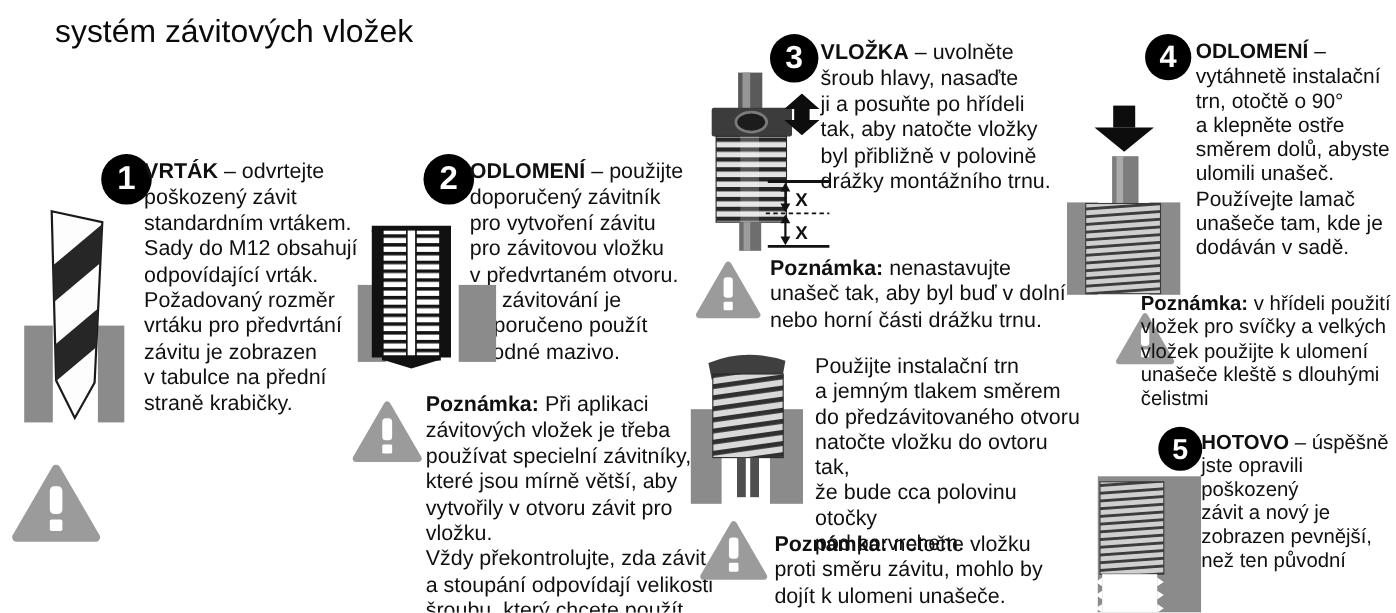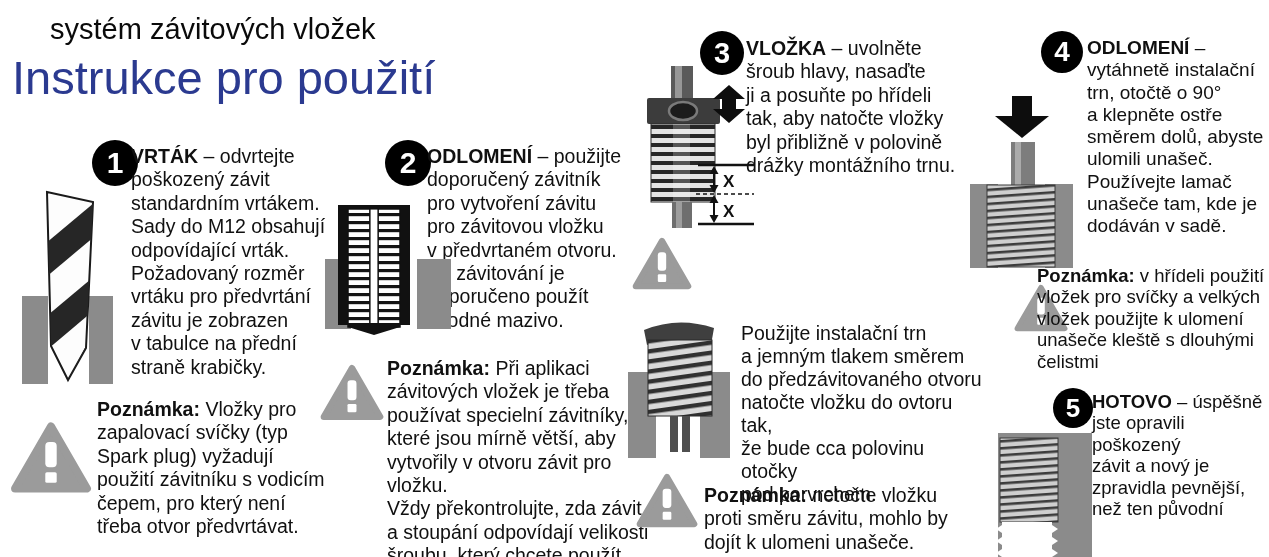--- a/index.html
+++ b/index.html
@@ -45,21 +45,20 @@
       <path d="M50 8 L94 84 L6 84 Z" fill="#9b9b9b" stroke="#9b9b9b" stroke-width="10" stroke-linejoin="round"></path>
       <rect x="43" y="27" width="14" height="31" rx="5" fill="#fff"></rect>
       <rect x="43" y="64" width="14" height="13" rx="2" fill="#fff"></rect>
     </g>
   </defs>
 </svg>
 
 <div class="page">
 
   <div class="subtitle">systém závitových vložek</div>
-  <h1 class="title">Instrukce pro použití</h1>
 
   <div class="badge" style="left:92px;top:140px;">1</div>
   <p class="txt" style="left:131px;top:145px;width:262px;"><b>VRTÁK</b> <span>– odvrtejte
 poškozený závit
 standardním vrtákem.
 Sady do M12 obsahují
 odpovídající vrták.
 Požadovaný rozměr
 vrtáku pro předvrtání
 závitu je zobrazen
@@ -78,26 +77,20 @@
     <g clip-path="url(#drillClip)">
       <rect x="57" y="-10" width="26" height="124" fill="#262626" transform="rotate(50 70 52)"></rect>
       <rect x="54" y="66" width="26" height="126" fill="#262626" transform="rotate(50 67 128)"></rect>
       <path d="M68 192 L86 158 L92 170 L73 196 Z" fill="#262626"></path>
     </g>
   </svg>
 
   <svg class="illus" style="left:10px;top:420px;" width="82" height="75" viewBox="0 0 100 92">
     <use href="#warnTri" xlink:href="#warnTri"></use>
   </svg>
-  <p class="txt" style="left:97px;top:398px;width:262px;"><b>Poznámka:</b> <span>Vložky pro
-zapalovací svíčky (typ
-Spark plug) vyžadují
-použití závitníku s vodicím
-čepem, pro který není
-třeba otvor předvrtávat.</span></p>
 
   <div class="badge" style="left:385px;top:140px;">2</div>
   <p class="txt" style="left:427px;top:145px;width:232px;"><b>ODLOMENÍ</b> <span>– použijte
 doporučený závitník
 pro vytvoření závitu
 pro závitovou vložku
 v předvrtaném otvoru.
 Při závitování je
 doporučeno použít
 vhodné mazivo.</span></p>
@@ -159,20 +152,23 @@
     <line x1="18" y1="36" x2="18" y2="58" stroke="#111" stroke-width="2"></line>
     <path d="M18 33 L13.5 41 L22.5 41 Z" fill="#111"></path>
     <path d="M18 61 L13.5 53 L22.5 53 Z" fill="#111"></path>
     <text x="27" y="25" font-size="17" font-weight="bold" fill="#111">X</text>
     <text x="27" y="55" font-size="17" font-weight="bold" fill="#111">X</text>
   </svg>
 
   <svg class="illus" style="left:632px;top:236px;" width="60" height="55" viewBox="0 0 100 92">
     <use href="#warnTri" xlink:href="#warnTri"></use>
   </svg>
+  <p class="txt" style="left:700px;top:233px;width:284px;"><b>Poznámka:</b> <span>nenastavujte
+unašeč tak, aby byl buď v dolní
+nebo horní části drážku trnu.</span></p>
 
   <svg class="illus" style="left:626px;top:312px;" width="106" height="148" viewBox="0 0 106 148">
     <rect x="2" y="60" width="28" height="86" fill="#8b8b8b"></rect>
     <rect x="74" y="60" width="30" height="86" fill="#8b8b8b"></rect>
     <path d="M18 18 Q52 4 88 16 L85 33 Q52 23 21 33 Z" fill="#3f3f3f"></path>
     <rect x="22" y="28" width="64" height="76" fill="url(#coilD)" stroke="#2a2a2a" stroke-width="1"></rect>
     <rect x="44" y="104" width="8" height="36" fill="#4f4f4f"></rect>
     <rect x="56" y="104" width="8" height="36" fill="#4f4f4f"></rect>
   </svg>
   <p class="txt" style="left:741px;top:322px;width:244px;line-height:23px;">Použijte instalační trn
@@ -216,21 +212,21 @@
   <p class="txt lh21" style="left:1037px;top:265px;width:238px;"><b>Poznámka:</b> <span>v hřídeli použití
 vložek pro svíčky a velkých
 vložek použijte k ulomení
 unašeče kleště s dlouhými
 čelistmi</span></p>
 
   <div class="badge" style="left:1053px;top:388px;width:40px;height:40px;font-size:26px;">5</div>
   <p class="txt lh21" style="left:1092px;top:391px;width:180px;"><b>HOTOVO</b> <span>– úspěšně
 jste opravili poškozený
 závit a nový je
-zpravidla pevnější,
+zobrazen pevnější,
 než ten původní</span></p>
 
   <svg class="illus" style="left:986px;top:413px;" width="106" height="144" viewBox="0 0 106 144">
     <rect x="12" y="20" width="94" height="124" fill="#8b8b8b"></rect>
     <rect x="14" y="25" width="58" height="84" fill="url(#coilW)" stroke="#3a3a3a" stroke-width="1"></rect>
     <rect x="16" y="109" width="50" height="35" fill="#ffffff"></rect>
     <path d="M16 112 l-6 4 6 4 Z M16 124 l-6 4 6 4 Z M16 136 l-6 4 6 4 Z" fill="#ffffff"></path>
     <path d="M66 112 l6 4 -6 4 Z M66 124 l6 4 -6 4 Z M66 136 l6 4 -6 4 Z" fill="#ffffff"></path>
   </svg>
 

